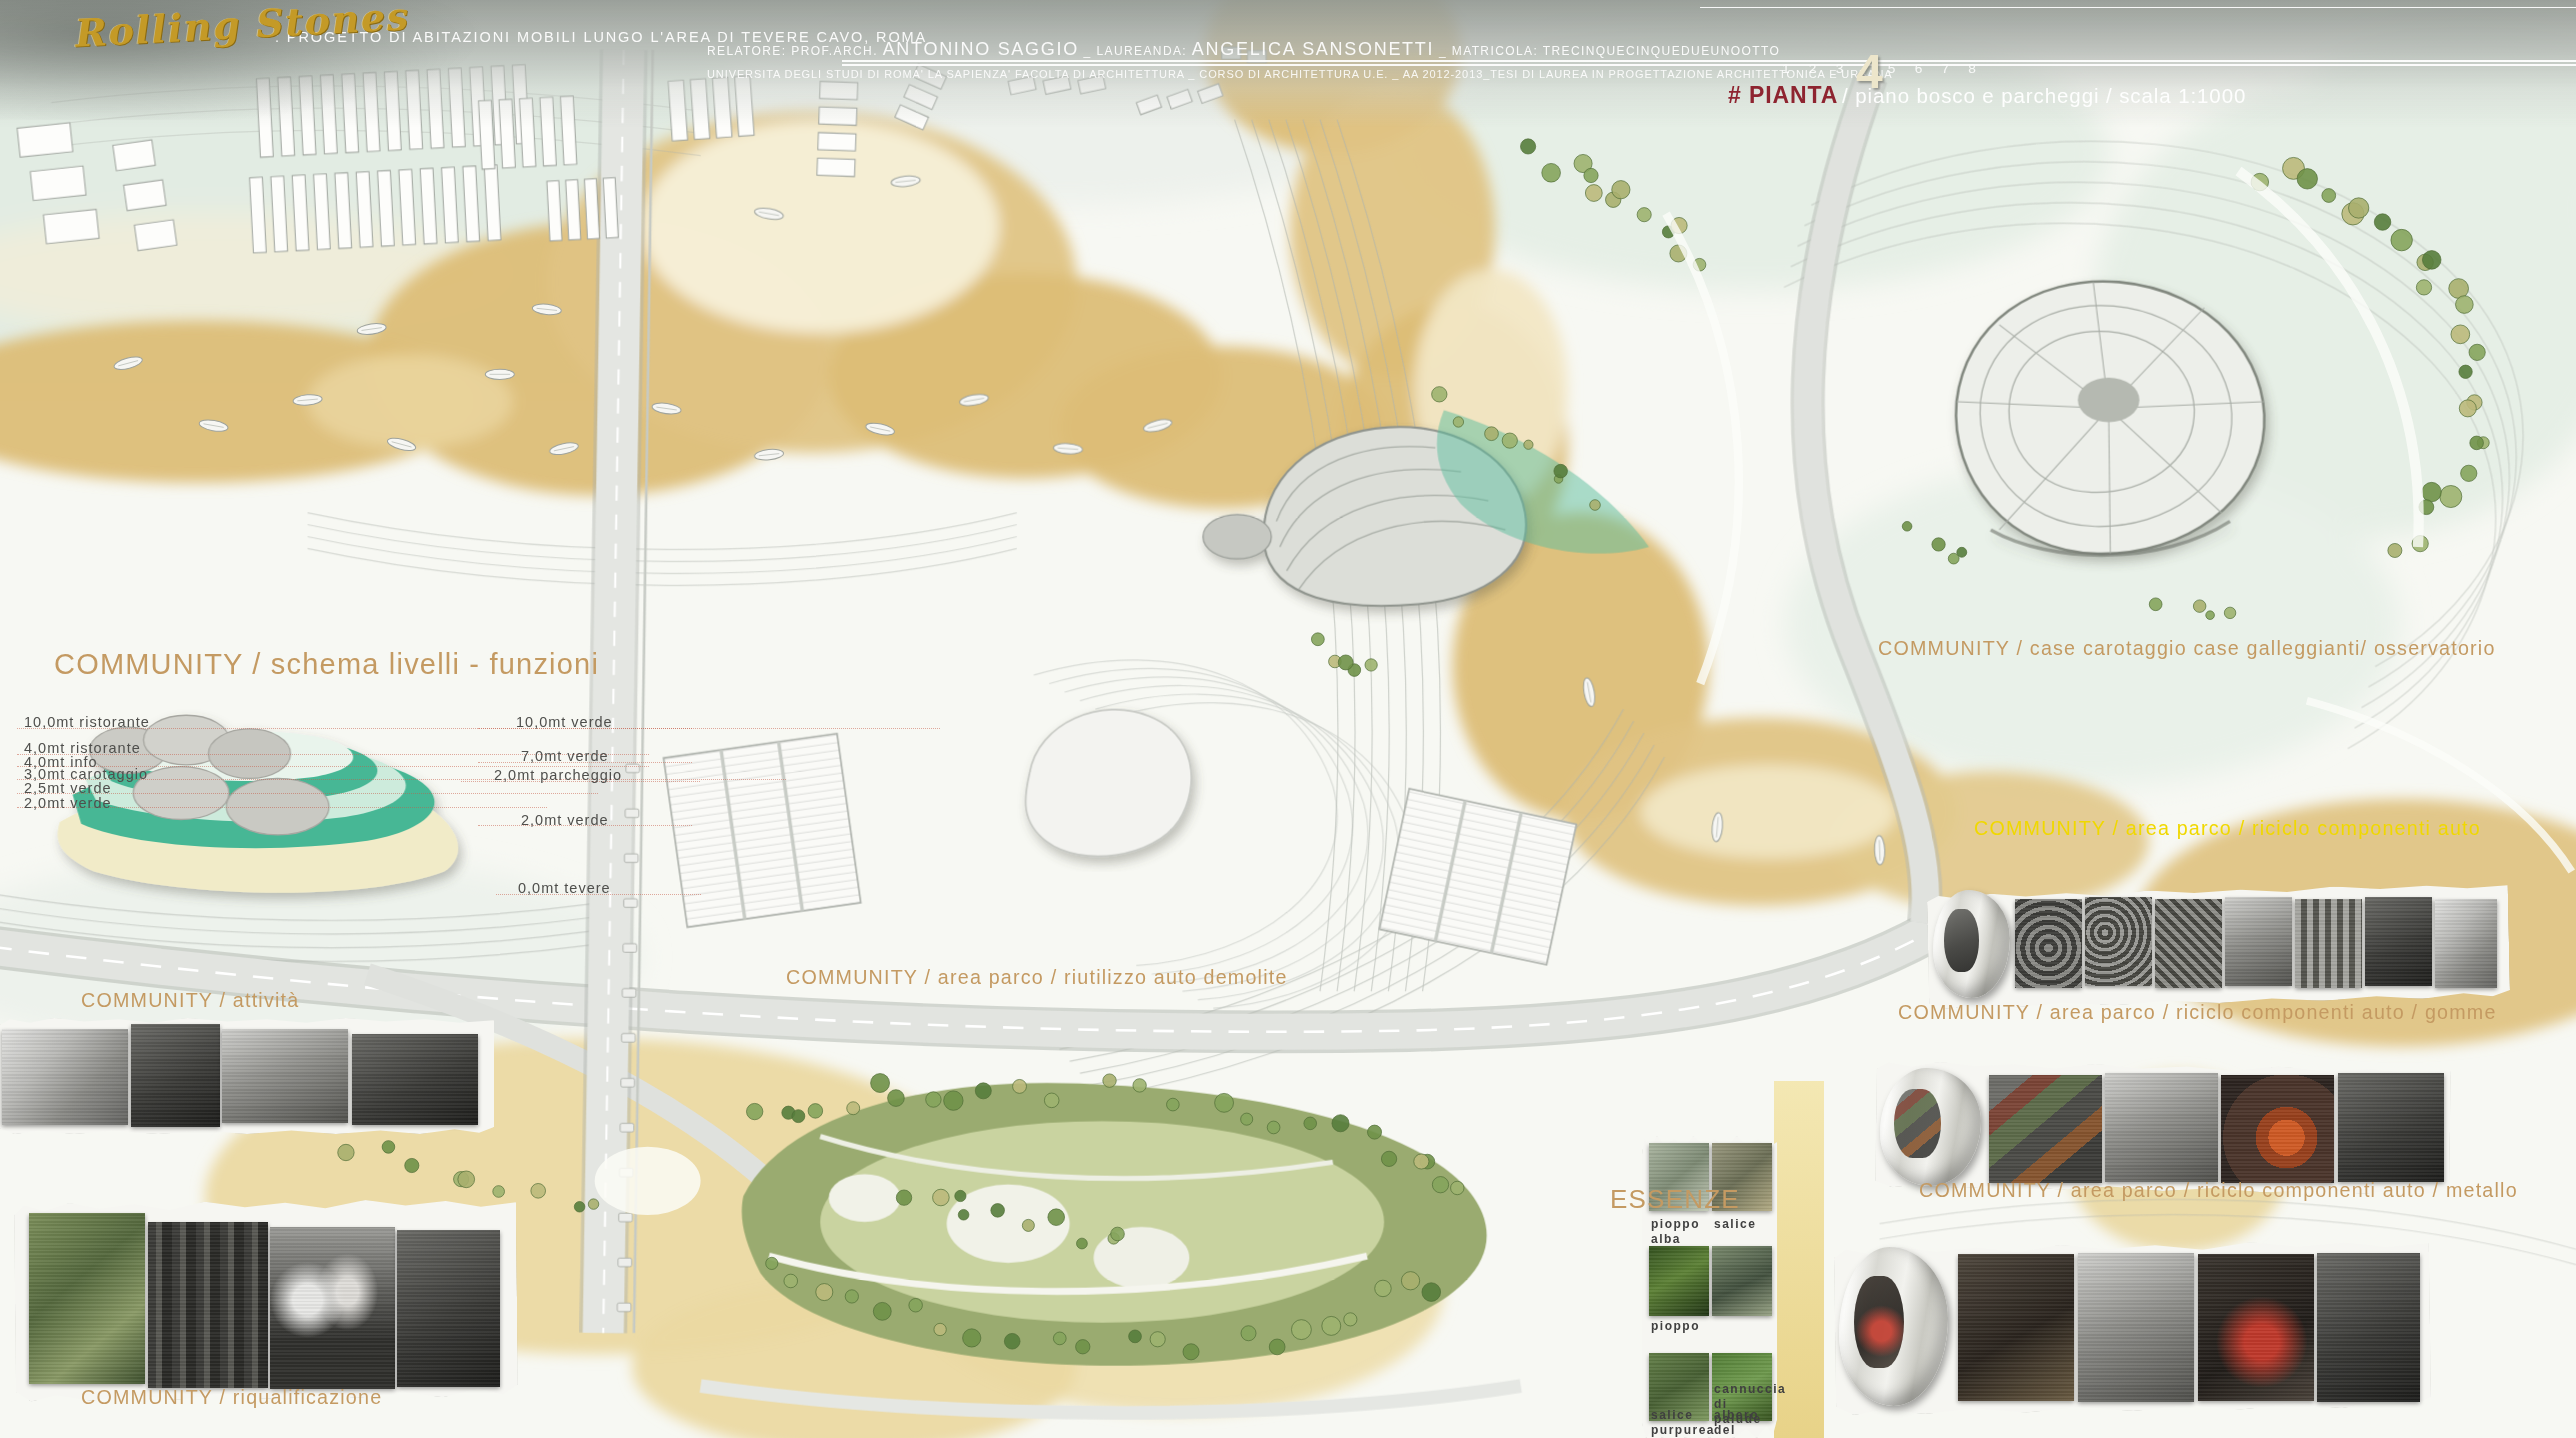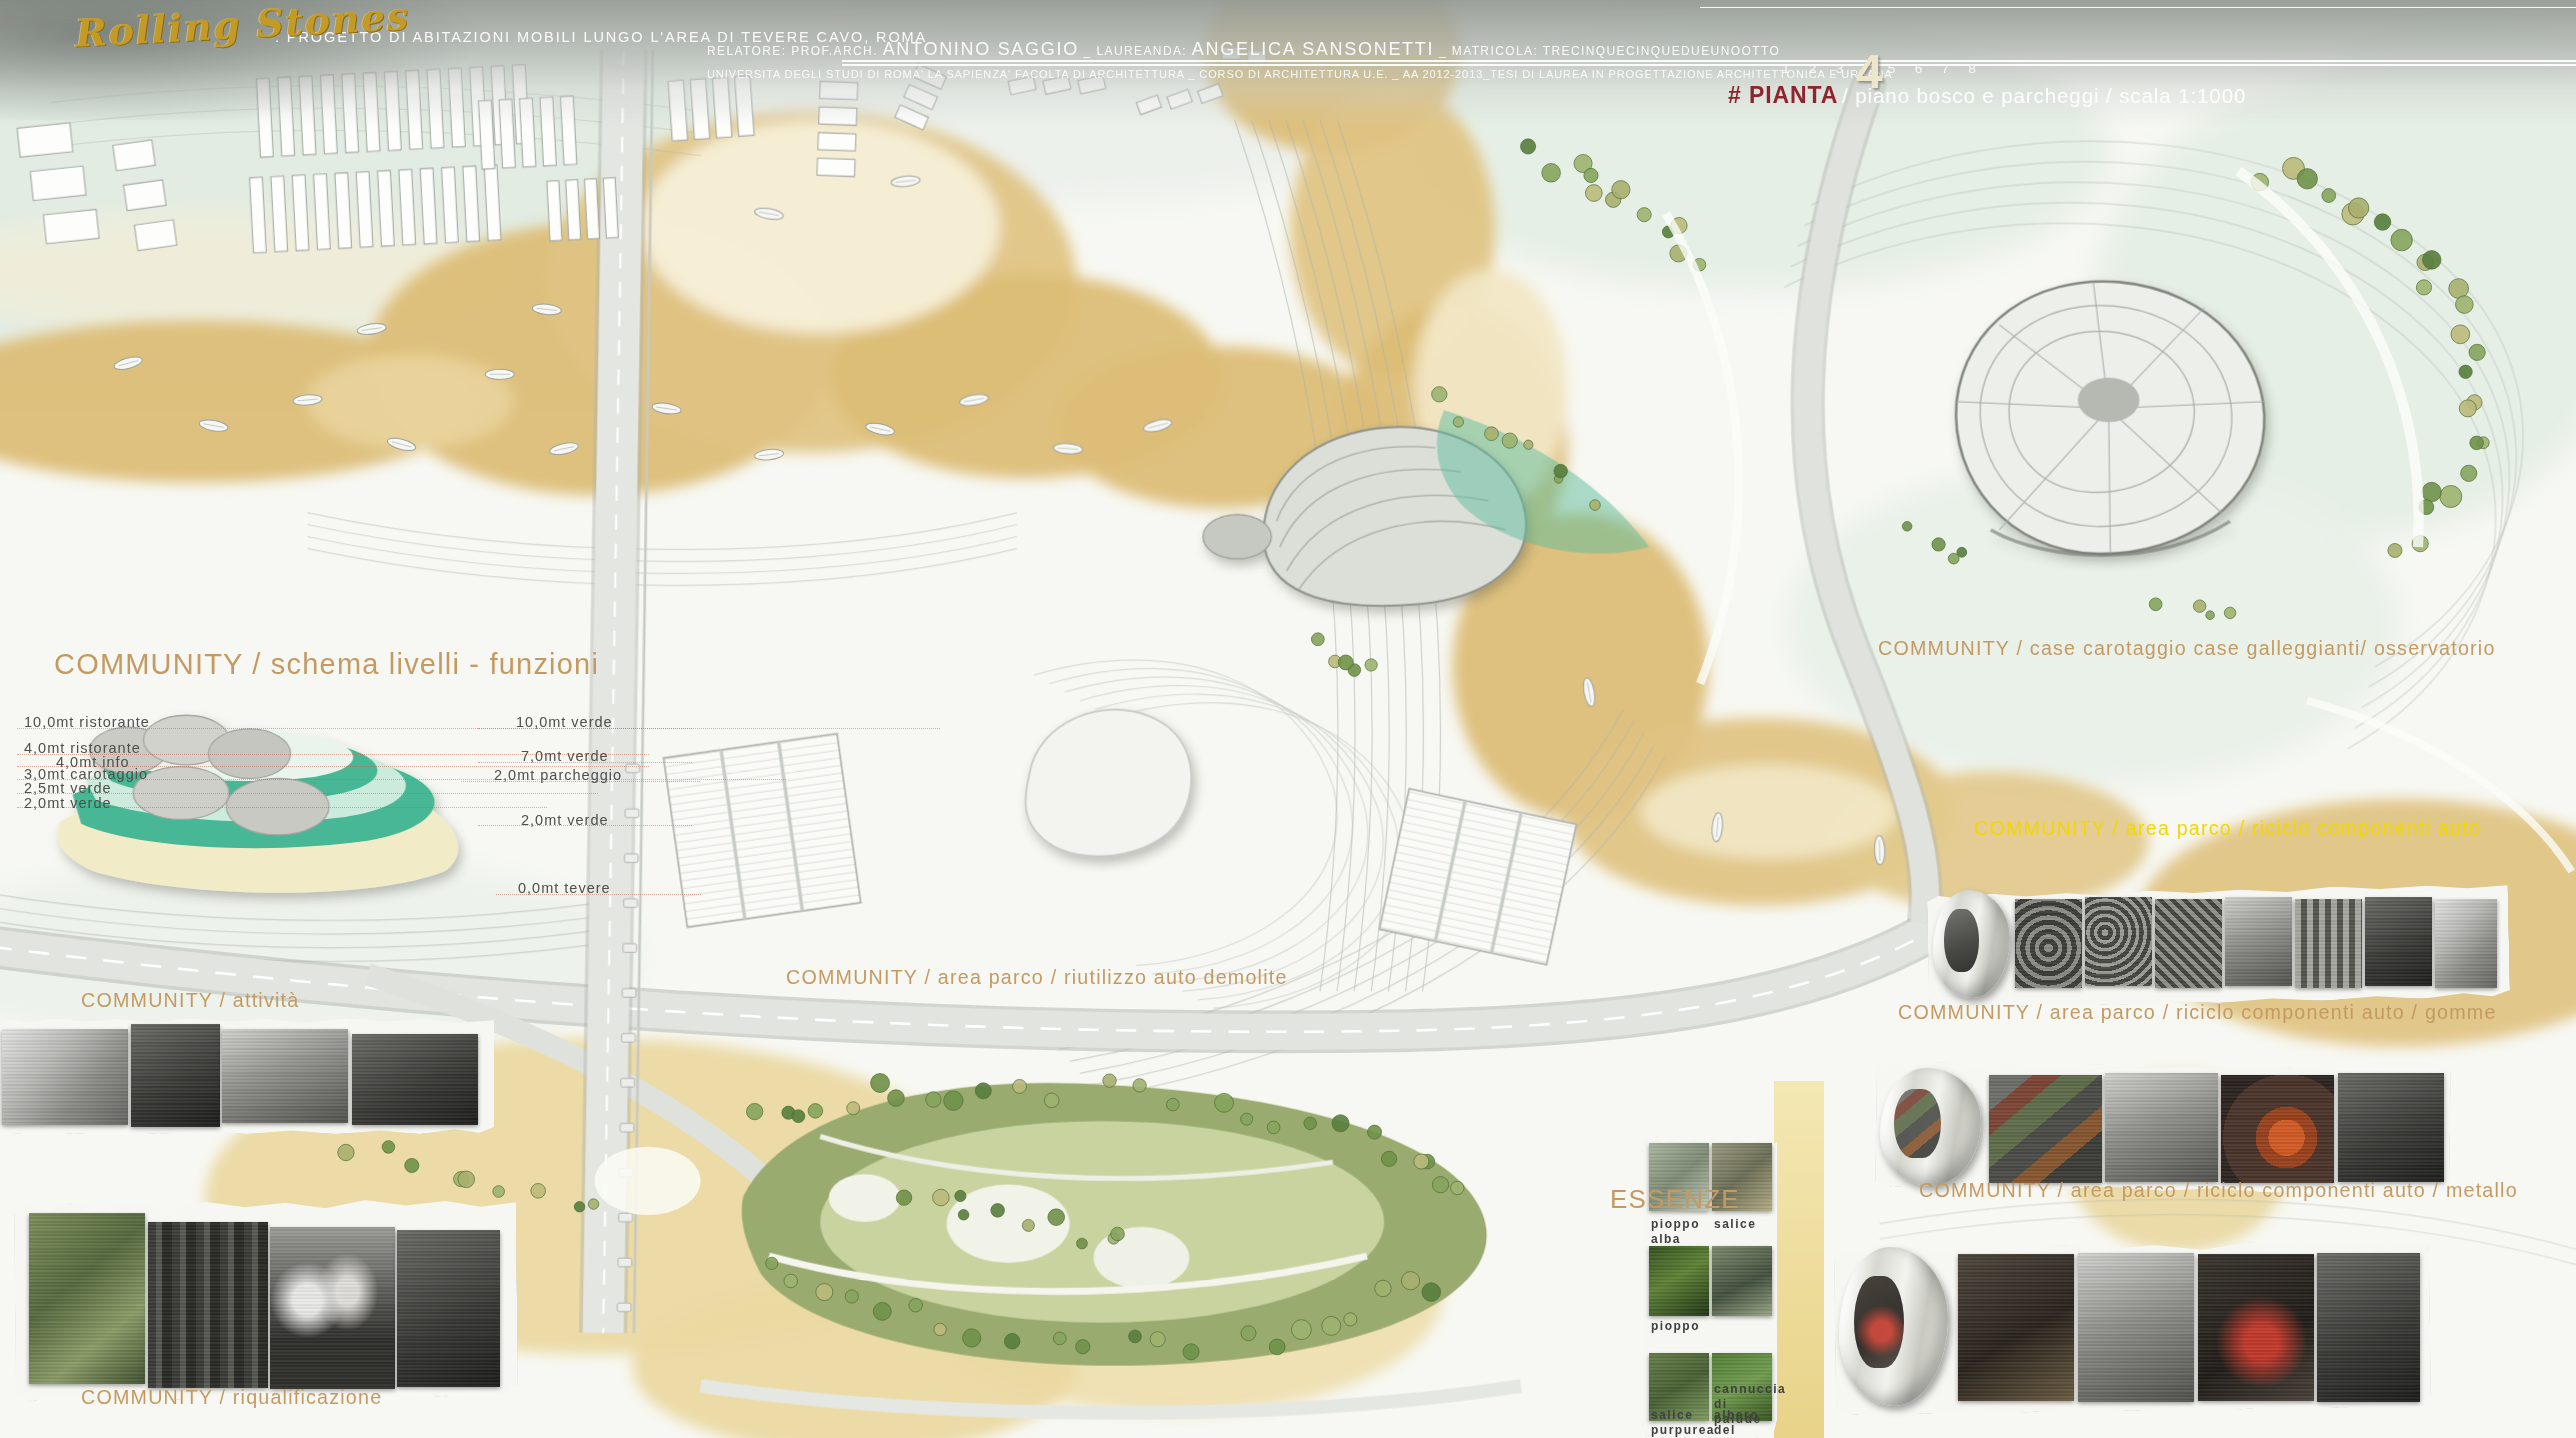--- a/index.html
+++ b/index.html
@@ -598,21 +598,21 @@
   <div class="leader" style="left:17px;top:793px;width:581px;"></div>
   <div class="leader" style="left:17px;top:807px;width:530px;"></div>
   <div class="leader" style="left:478px;top:728px;width:214px;"></div>
   <div class="leader" style="left:478px;top:762px;width:214px;"></div>
   <div class="leader" style="left:461px;top:781px;width:239px;"></div>
   <div class="leader" style="left:478px;top:825px;width:214px;"></div>
   <div class="leader" style="left:496px;top:894px;width:205px;"></div>
 
   <div class="lvl" style="left:24px;top:714px;">10,0mt ristorante</div>
   <div class="lvl" style="left:24px;top:740px;">4,0mt ristorante</div>
-  <div class="lvl" style="left:24px;top:754px;margin-left:32px;">4,0mt info</div>
+  <div class="lvl" style="left:24px;top:754px;">4,0mt info</div>
   <div class="lvl" style="left:24px;top:766px;">3,0mt carotaggio</div>
   <div class="lvl" style="left:24px;top:780px;">2,5mt verde</div>
   <div class="lvl" style="left:24px;top:795px;">2,0mt verde</div>
   <div class="lvl" style="left:516px;top:714px;">10,0mt verde</div>
   <div class="lvl" style="left:521px;top:748px;">7,0mt verde</div>
   <div class="lvl" style="left:494px;top:767px;">2,0mt parcheggio</div>
   <div class="lvl" style="left:521px;top:812px;">2,0mt verde</div>
   <div class="lvl" style="left:518px;top:880px;">0,0mt tevere</div>
 
   <div class="torn" style="left:0;top:1018px;width:494px;height:116px;"></div>

